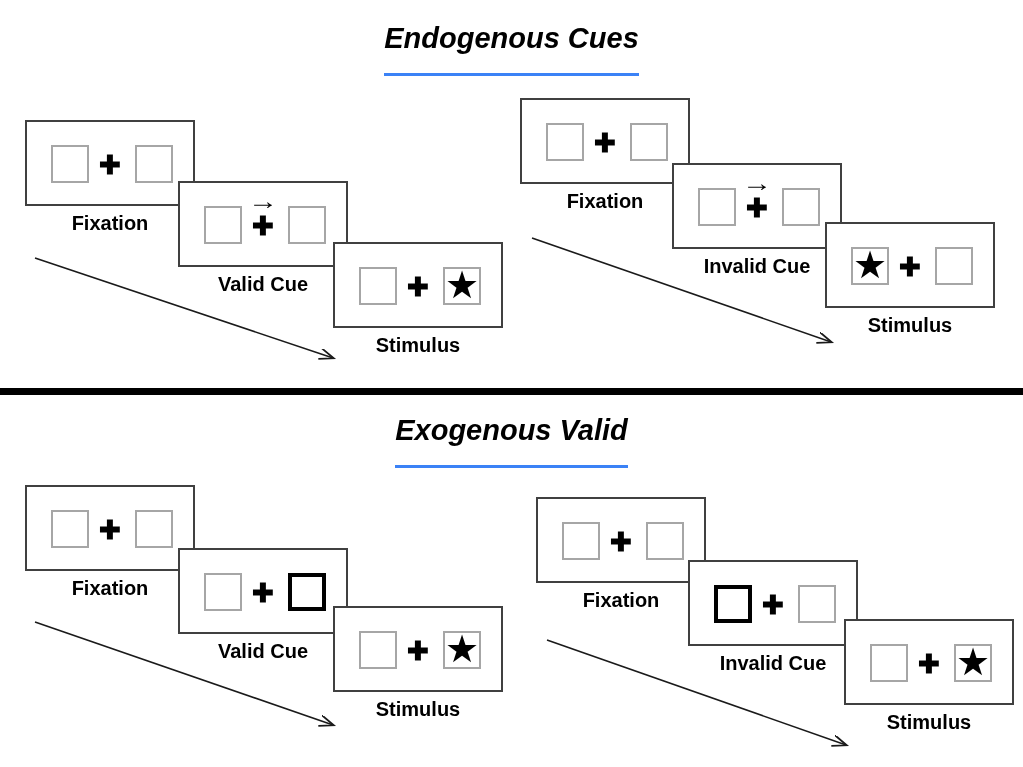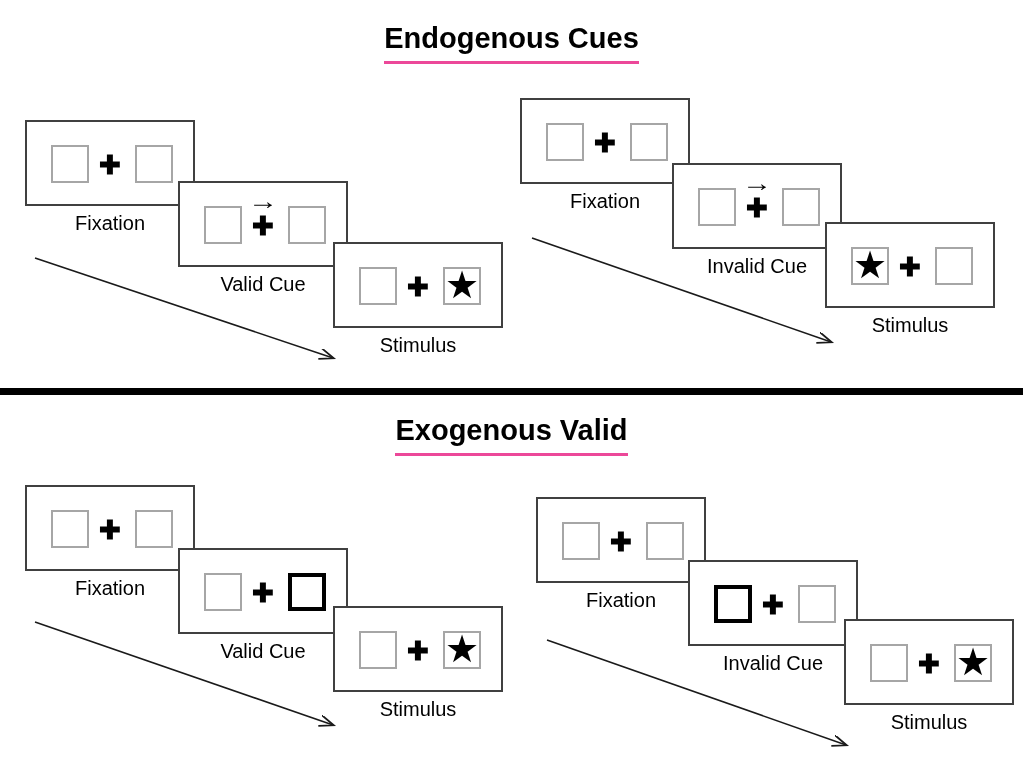--- a/index.html
+++ b/index.html
@@ -4,21 +4,21 @@
 <style>
   html,body{margin:0;padding:0;}
   body{
     width:1023px;height:767px;position:relative;background:#ffffff;
     font-family:"Liberation Sans", sans-serif;color:#000;overflow:hidden;
   }
   .title{
     position:absolute;left:0;width:1023px;text-align:center;
     font-size:29px;font-weight:bold;
   }
-  .title span{display:inline-block;border-bottom:3px solid #ec4899;padding-bottom:6px;}
+  .title span{display:inline-block;border-bottom:3px solid #3b82f6;padding-bottom:18px;font-style:italic;}
   .divider{position:absolute;left:0;top:388px;width:1023px;height:7px;background:#000;}
   .arrow-layer{position:absolute;left:0;top:0;z-index:1;}
   .pgroup{position:absolute;width:170px;}
   .panel{
     position:relative;width:170px;height:86px;background:#fff;
     border:2px solid #404040;box-sizing:border-box;
   }
   .sq{
     position:absolute;top:23px;width:38px;height:38px;background:#fff;
     border:2px solid #a6a6a6;box-sizing:border-box;
@@ -31,21 +31,21 @@
     position:absolute;left:83px;top:43px;transform:translate(-50%,-50%);
     font-size:26px;font-weight:bold;line-height:1;
   }
   .cue-arrow{
     position:absolute;left:83px;top:18px;transform:translate(-50%,-50%) scaleX(1.25);
     font-size:24px;line-height:1;
   }
   .star{font-size:38px;line-height:1;margin-top:-3px;}
   .plabel{
     position:absolute;top:92px;left:0;width:170px;text-align:center;
-    font-size:20px;font-weight:normal;white-space:nowrap;
+    font-size:20px;font-weight:bold;white-space:nowrap;
   }
   .z2{z-index:2}.z3{z-index:3}.z4{z-index:4}
 </style>
 </head>
 <body>
 
 <svg class="arrow-layer" width="1023" height="767">
   <defs>
     <marker id="ah" markerWidth="13" markerHeight="11" refX="8.5" refY="3.5" orient="auto" markerUnits="strokeWidth">
       <path d="M0,0 L9,3.5 L0,7" fill="none" stroke="#1a1a1a" stroke-width="1.1"></path>

